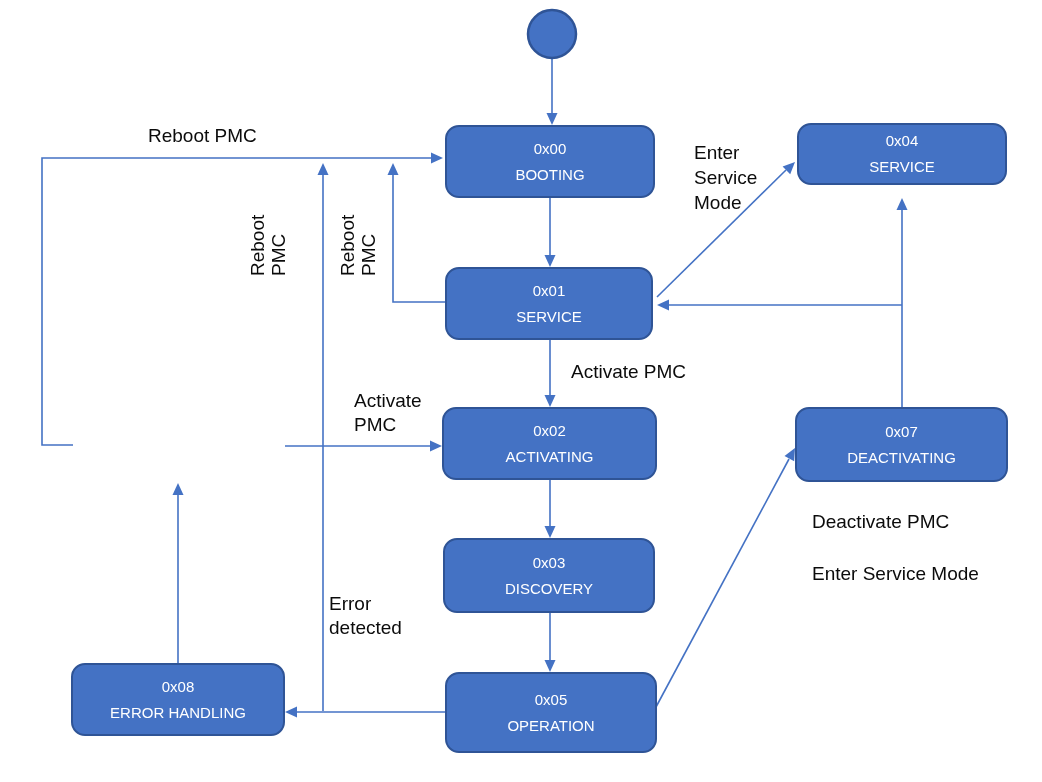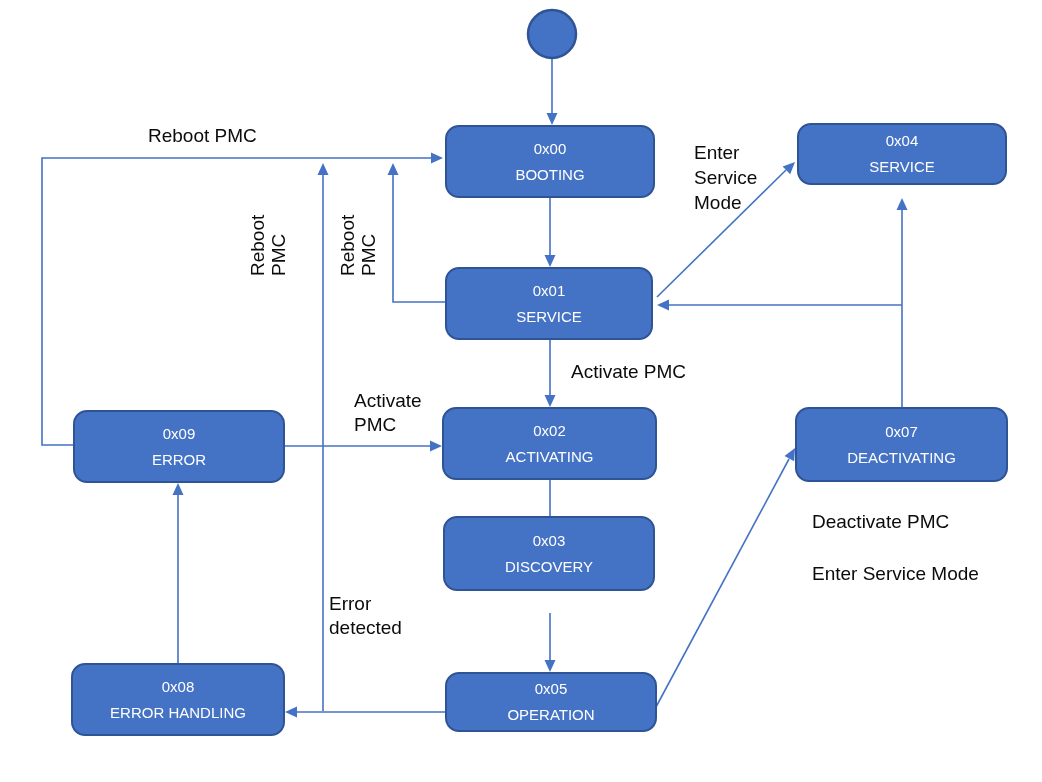--- a/index.html
+++ b/index.html
@@ -111,43 +111,39 @@
     <span>BOOTING</span>
   </div>
   <div class="state" style="left:445px;top:267px;width:208px;height:73px">
     <span>0x01</span>
     <span>SERVICE</span>
   </div>
   <div class="state" style="left:442px;top:407px;width:215px;height:73px">
     <span>0x02</span>
     <span>ACTIVATING</span>
   </div>
-  <div class="state" style="left:443px;top:516px;width:212px;height:75px">
+  <div class="state" style="left:443px;top:538px;width:212px;height:75px">
     <span>0x03</span>
     <span>DISCOVERY</span>
   </div>
   <div class="state" style="left:797px;top:123px;width:210px;height:62px">
     <span>0x04</span>
     <span>SERVICE</span>
   </div>
-  <div class="state" style="left:445px;top:672px;width:212px;height:60px">
+  <div class="state" style="left:445px;top:672px;width:212px;height:81px">
     <span>0x05</span>
     <span>OPERATION</span>
   </div>
   <div class="state" style="left:795px;top:407px;width:213px;height:75px">
     <span>0x07</span>
     <span>DEACTIVATING</span>
   </div>
   <div class="state" style="left:71px;top:663px;width:214px;height:73px">
     <span>0x08</span>
     <span>ERROR HANDLING</span>
-  </div>
-  <div class="state" style="left:73px;top:410px;width:212px;height:73px">
-    <span>0x09</span>
-    <span>ERROR</span>
   </div>
 
   <div class="label" style="left:148px;top:124px">Reboot PMC</div>
   <div class="vlabel" style="left:233px;top:220px">Reboot
 PMC</div>
   <div class="vlabel" style="left:323px;top:220px">Reboot
 PMC</div>
   <div class="label tall" style="left:694px;top:140px">Enter
 Service
 Mode</div>

